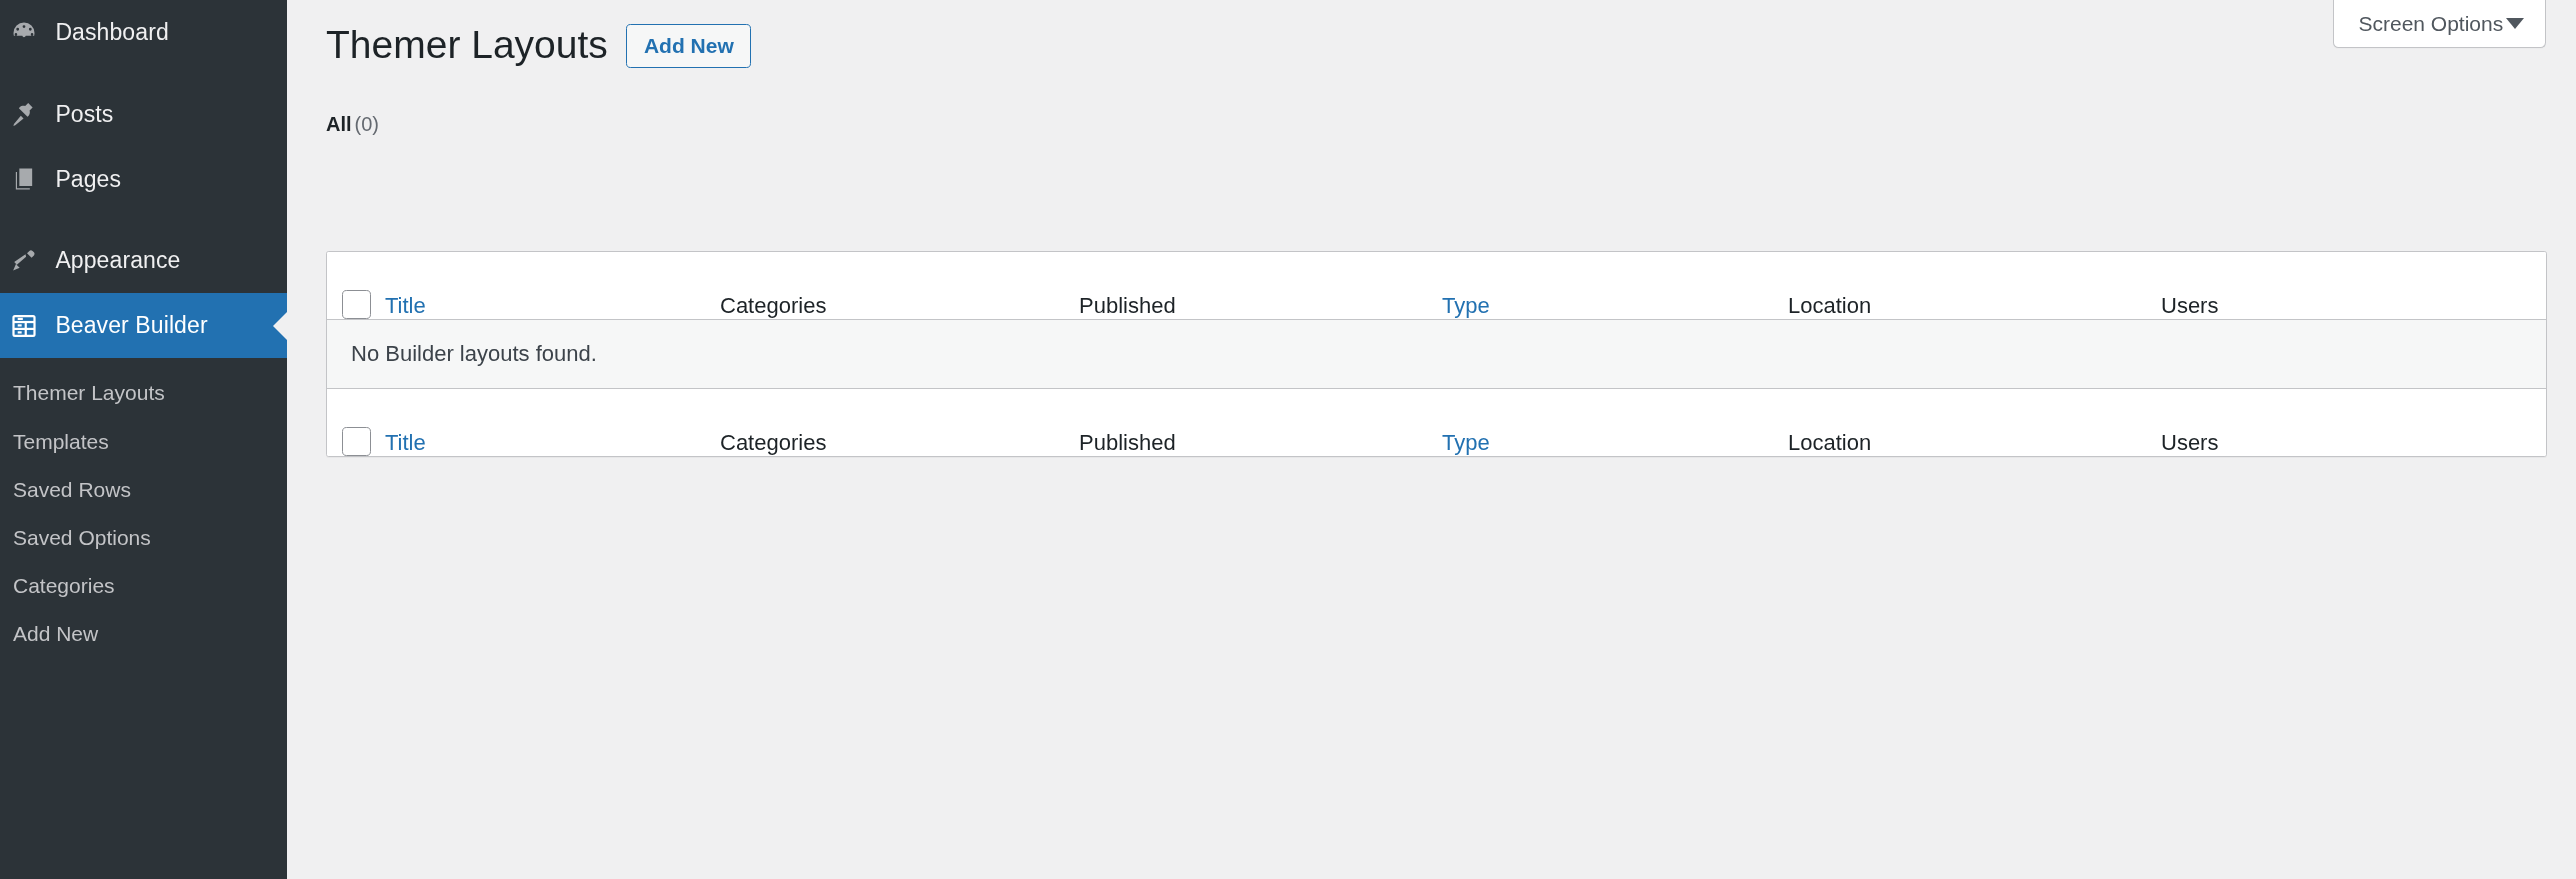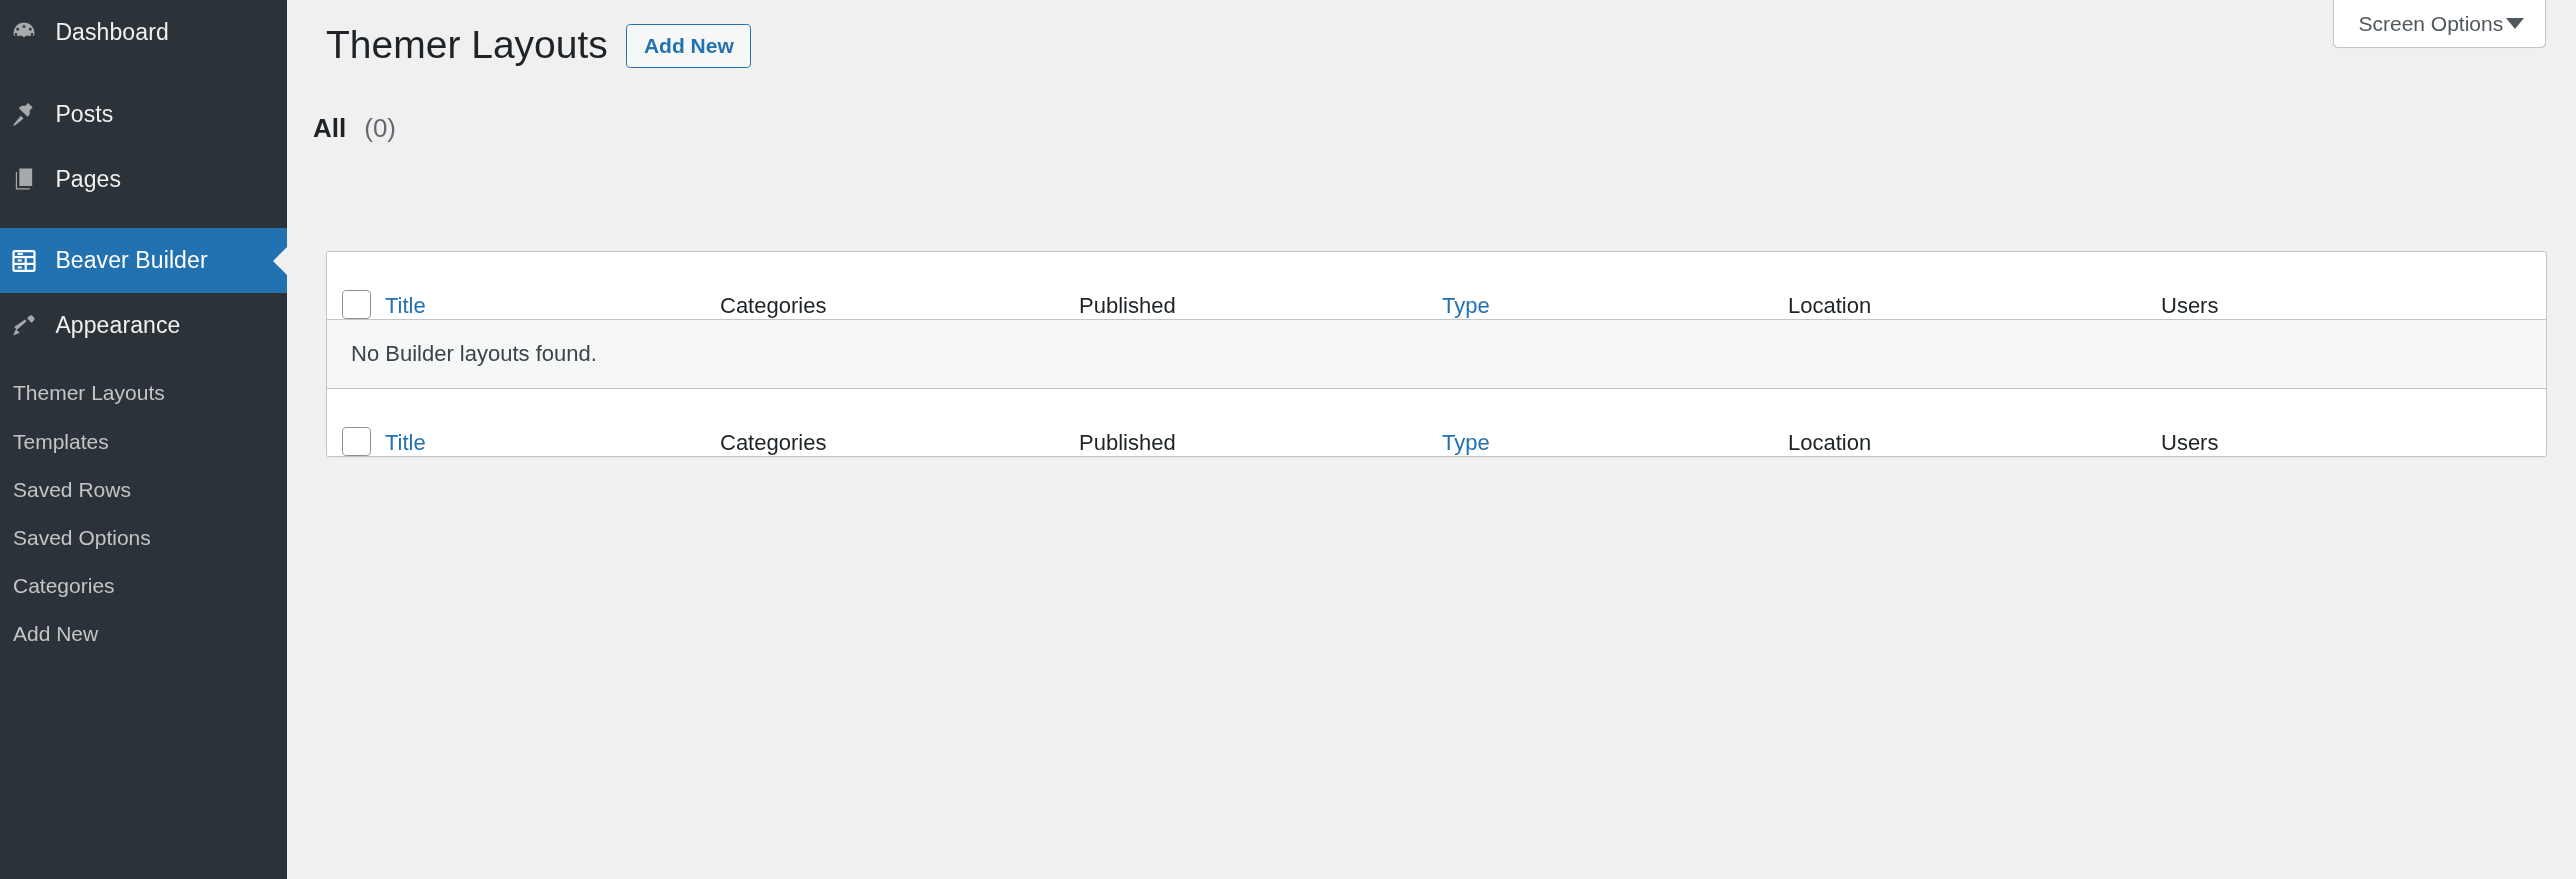--- a/index.html
+++ b/index.html
@@ -167,26 +167,26 @@
     color: #2271b1;
     font-size: 21px;
     font-weight: 600;
     cursor: pointer;
     white-space: nowrap;
   }
 
   
   #filter-row {
     position: absolute;
-    left: 26px;
+    left: 39px;
     top: 113px;
     display: flex;
     align-items: baseline;
-    gap: 18px;
-    font-size: 26px;
+    gap: 3px;
+    font-size: 20px;
     color: #2c3338;
   }
   #filter-row .f-label {
     font-weight: 700;
     color: #1d2327;
     cursor: pointer;
   }
   #filter-row .f-count { color: #646970; }
 
   
@@ -289,43 +289,43 @@
           <path d="M8 3h11v15H8V3z"></path>
           <path d="M6 6H5v15h12v-1H6V6z"></path>
         </svg>
       </span>
       <span class="mi-label">Pages</span>
     </div>
 
 
     <div class="menu-sep"></div>
 
+    <div class="menu-item">
+      <span class="mi-icon">
+        <svg width="28" height="28" viewBox="0 0 24 24" fill="currentColor" aria-hidden="true">
+          <path d="M19.3 3.4c-.8-.8-2-.8-2.7 0l-2 2 3.9 3.9 2-2c.7-.8.7-2 0-2.9l-1.2-1zM13.3 6.3 3.6 12.9l2.3 2.3 7.9-6.8-.5-2.1zM6.9 16.4l-1.8-1.8-2.4 5.6 5.6-2.4-1.4-1.4z"></path>
+        </svg>
+      </span>
+      <span class="mi-label">Appearance</span>
+    </div>
+
     <div class="menu-item current">
       <span class="mi-icon">
         <svg width="28" height="28" viewBox="0 0 24 24" fill="none" stroke="currentColor" stroke-width="1.9" aria-hidden="true">
           <rect x="3" y="3.5" width="18" height="17" rx="1.2"></rect>
           <line x1="3" y1="8.6" x2="21" y2="8.6"></line>
           <line x1="3" y1="14.5" x2="21" y2="14.5"></line>
           <line x1="13.5" y1="8.6" x2="13.5" y2="20.5"></line>
           <line x1="6.6" y1="5.9" x2="11" y2="5.9"></line>
           <line x1="6.6" y1="11.5" x2="10" y2="11.5"></line>
           <line x1="6.6" y1="17.5" x2="10" y2="17.5"></line>
         </svg>
       </span>
       <span class="mi-label">Beaver Builder</span>
       <span class="arrow"></span>
-    </div>
-
-    <div class="menu-item">
-      <span class="mi-icon">
-        <svg width="28" height="28" viewBox="0 0 24 24" fill="currentColor" aria-hidden="true">
-          <path d="M19.3 3.4c-.8-.8-2-.8-2.7 0l-2 2 3.9 3.9 2-2c.7-.8.7-2 0-2.9l-1.2-1zM13.3 6.3 3.6 12.9l2.3 2.3 7.9-6.8-.5-2.1zM6.9 16.4l-1.8-1.8-2.4 5.6 5.6-2.4-1.4-1.4z"></path>
-        </svg>
-      </span>
-      <span class="mi-label">Appearance</span>
     </div>
 
     <div id="submenu">
       <a class="submenu-item">Themer Layouts</a>
       <a class="submenu-item">Templates</a>
       <a class="submenu-item">Saved Rows</a>
       <a class="submenu-item">Saved Options</a>
       <a class="submenu-item">Categories</a>
       <a class="submenu-item">Add New</a>
     </div>

